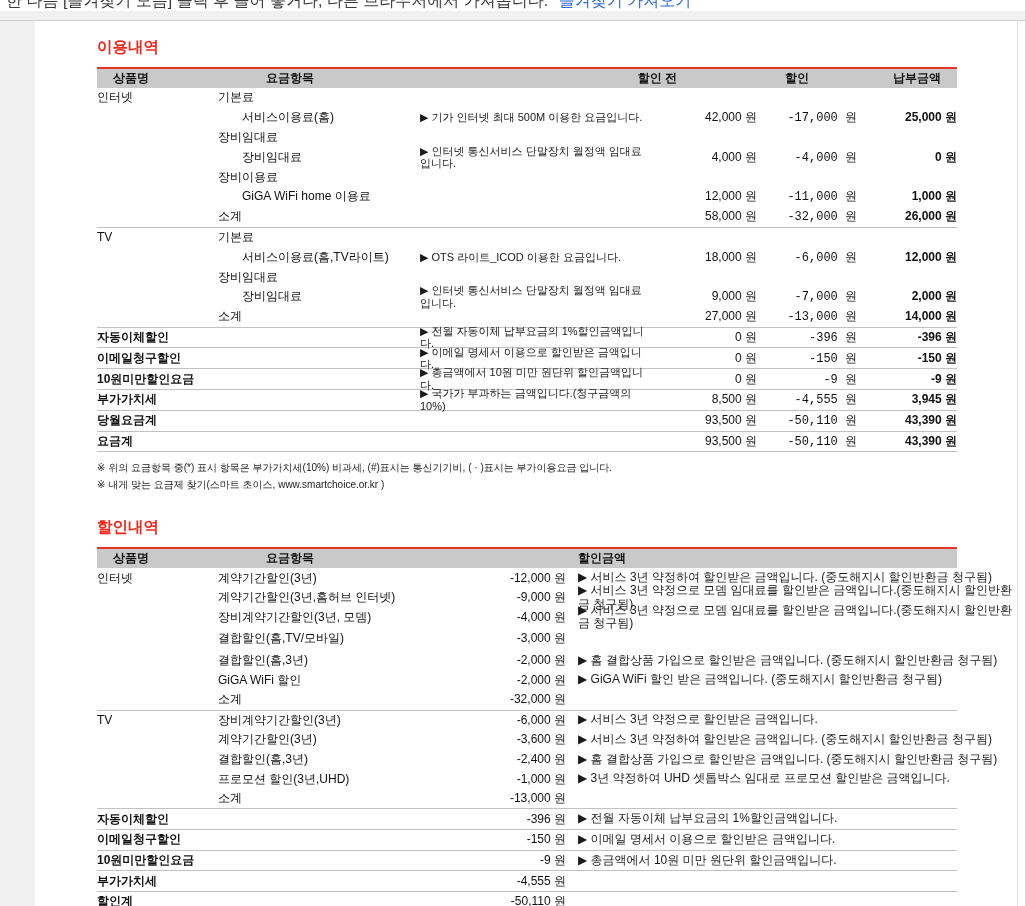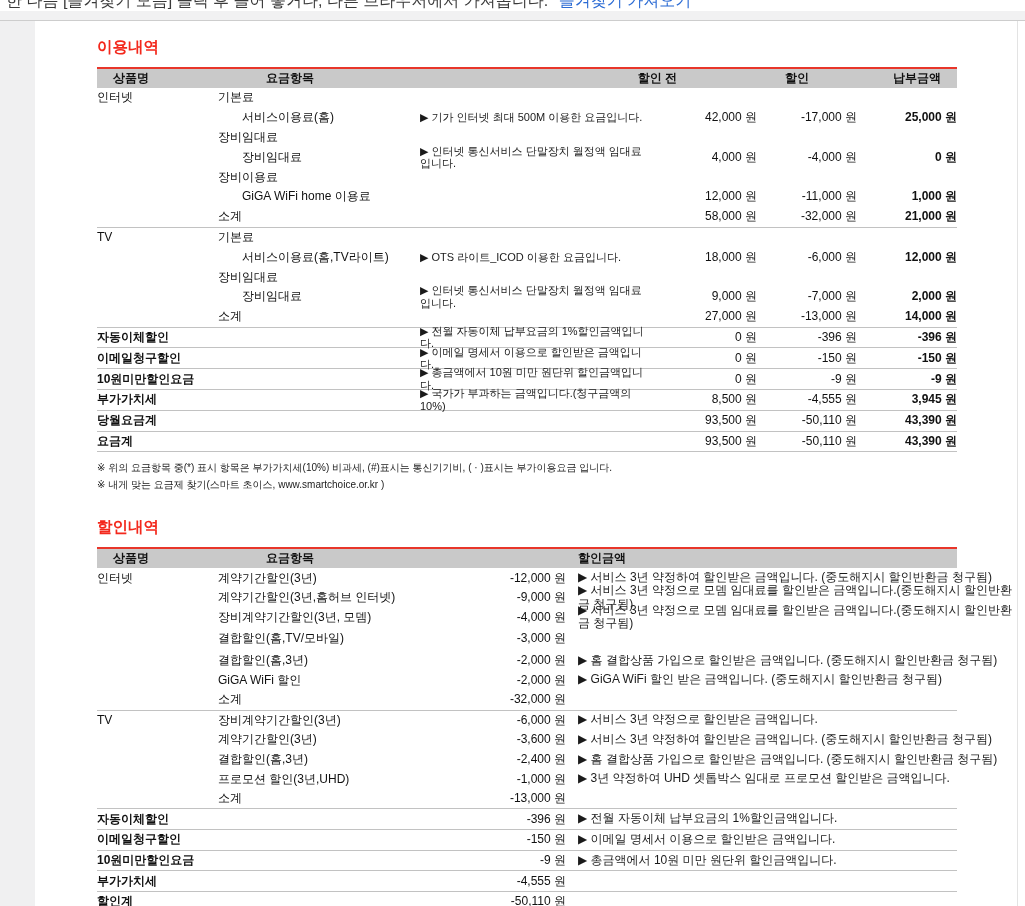--- a/index.html
+++ b/index.html
@@ -35,21 +35,21 @@
     width:860px;border-top:2px solid #e8362a;background:#c9c9c9;
     height:21px;display:flex;align-items:center;
     font-weight:bold;font-size:12px;box-sizing:border-box;
   }
   .thead .hc{padding:16px;}
   
   .c1{width:121px;flex-shrink:0;}
   .c2{width:202px;flex-shrink:0;box-sizing:border-box;}
   .cd{flex:1;font-size:11px;color:#1a1a1a;min-width:0;line-height:1.15;}
   .cb{width:110px;flex-shrink:0;text-align:right;}
-  .cc{width:100px;flex-shrink:0;text-align:right;}
+  .cc{width:100px;flex-shrink:0;text-align:right;font-family:Liberation Mono, monospace;}
   .cp{width:100px;flex-shrink:0;text-align:right;font-weight:bold;}
   .h-item{flex:1;}
   
   .d1{width:121px;flex-shrink:0;}
   .d2{width:280px;flex-shrink:0;}
   .da{width:68px;flex-shrink:0;text-align:right;}
   .dd{flex:1;padding-left:12px;font-size:12px;color:#1a1a1a;min-width:0;line-height:1.15;box-sizing:border-box;}
   .h-amt{padding-left:12px;}
 
   .trow{width:860px;display:flex;align-items:center;height:19.8px;font-size:12px;}
@@ -134,21 +134,21 @@
             <div class="cb">12,000 원</div>
             <div class="cc">-11,000 원</div>
             <div class="cp">1,000 원</div>
           </div>
           <div class="trow">
             <div class="c1"></div>
             <div class="c2">소계</div>
             <div class="cd"></div>
             <div class="cb">58,000 원</div>
             <div class="cc">-32,000 원</div>
-            <div class="cp">21,000 원</div>
+            <div class="cp">26,000 원</div>
           </div>
           <div class="sepline"></div>
           <div class="trow">
             <div class="c1">TV</div>
             <div class="c2">기본료</div>
             <div class="cd"></div>
             <div class="cb"></div>
             <div class="cc"></div>
             <div class="cp"></div>
           </div>

